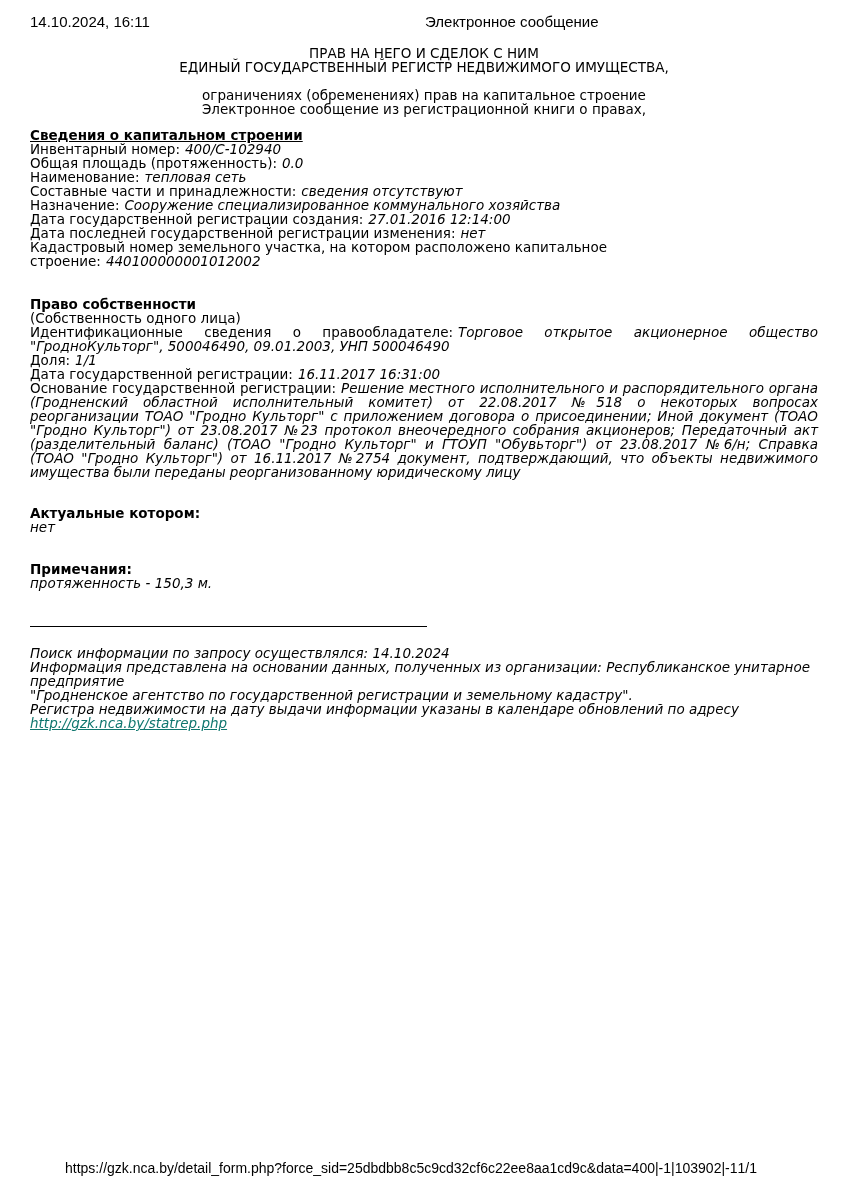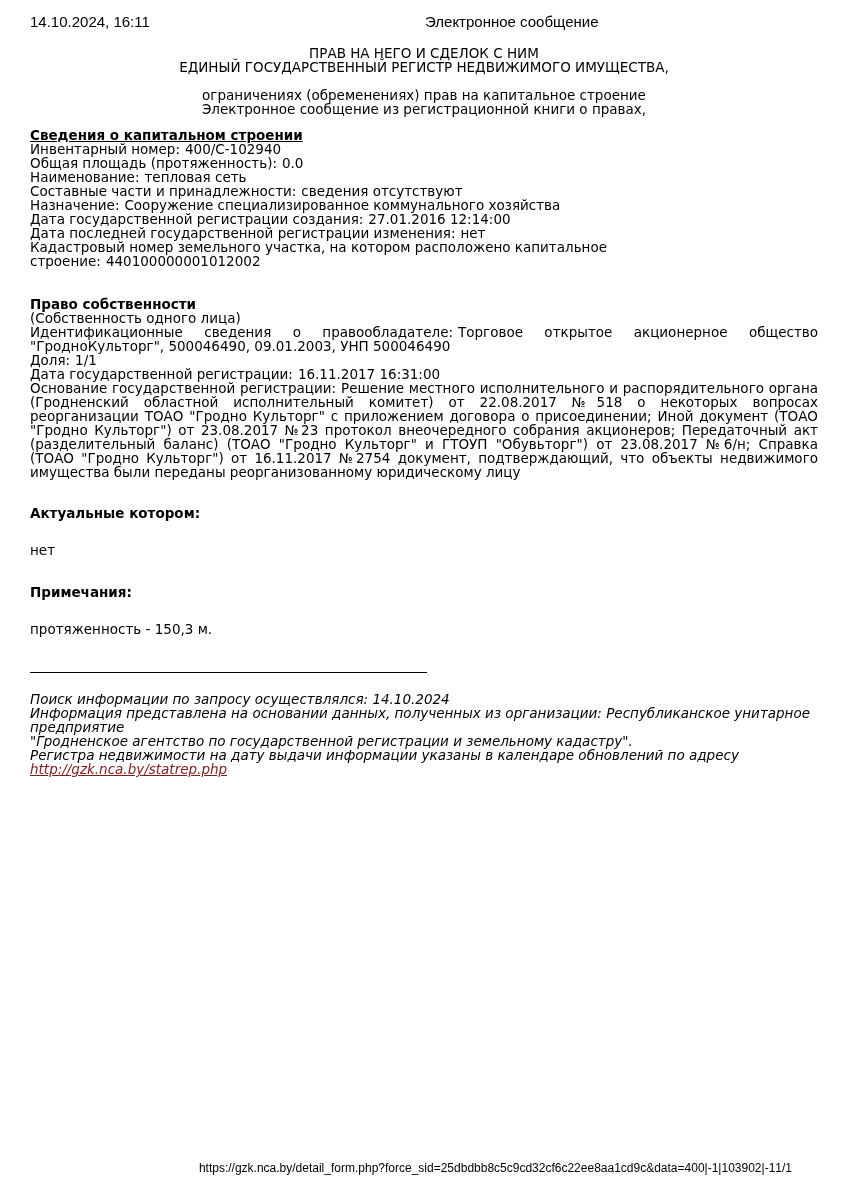--- a/index.html
+++ b/index.html
@@ -15,35 +15,35 @@
     position:absolute;top:15px;left:30px;right:30px;height:14px;
     font-family:"Liberation Sans",sans-serif;font-size:15px;line-height:13px;
   }
   .print-title{position:absolute;left:395px;top:0;white-space:nowrap;}
   .doc-head{padding-top:46px;text-align:center;}
   .doc-subhead{margin-top:14px;text-align:center;}
   .content{margin:0 30px;width:788px;}
   .sec-building{margin-top:12px;}
   .sec-title{font-weight:bold;}
   .sec-title.underlined{text-decoration:underline;}
-  .ital{margin-top:23px;}
+  .ital{font-style:italic;}
   .field .val{margin-left:5px;}
   p{margin:0;}
   .jp{text-align:justify;}
   .jp .val{margin-left:5px;}
   .sec-ownership{margin-top:29px;}
   .sec-marks{margin-top:27px;}
   .sec-notes{margin-top:28px;}
   .sep{margin-top:36px;width:397px;border-top:1px solid #000;height:0;}
   .info{margin-top:19px;font-style:italic;}
-  .info a{color:#7f1d1d;text-decoration:underline;cursor:pointer;}
+  .info a{color:#0f766e;text-decoration:underline;cursor:pointer;}
   .print-footer{
     position:absolute;top:1162px;left:30px;right:56px;
-    font-family:"Liberation Sans",sans-serif;font-size:12px;line-height:13px;
-    display:flex;justify-content:flex-end;
+    font-family:"Liberation Sans",sans-serif;font-size:14px;line-height:13px;
+    display:flex;justify-content:center;
   }
 </style>
 </head>
 <body>
 
 <div class="page">
 
   <div class="print-header">
     <span>14.10.2024, 16:11</span>
     <span class="print-title">Электронное сообщение</span>

